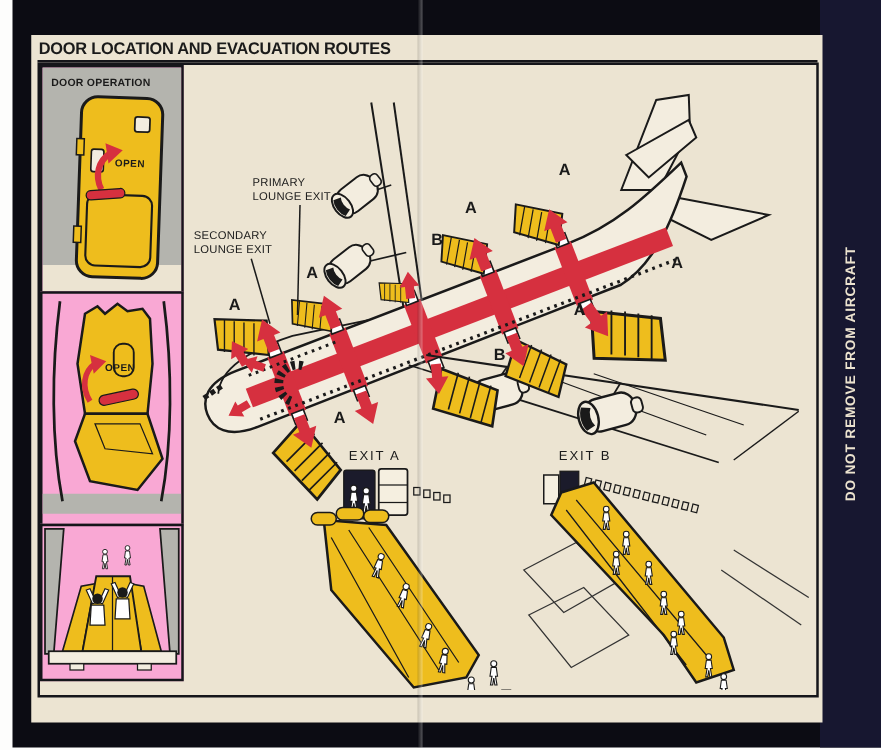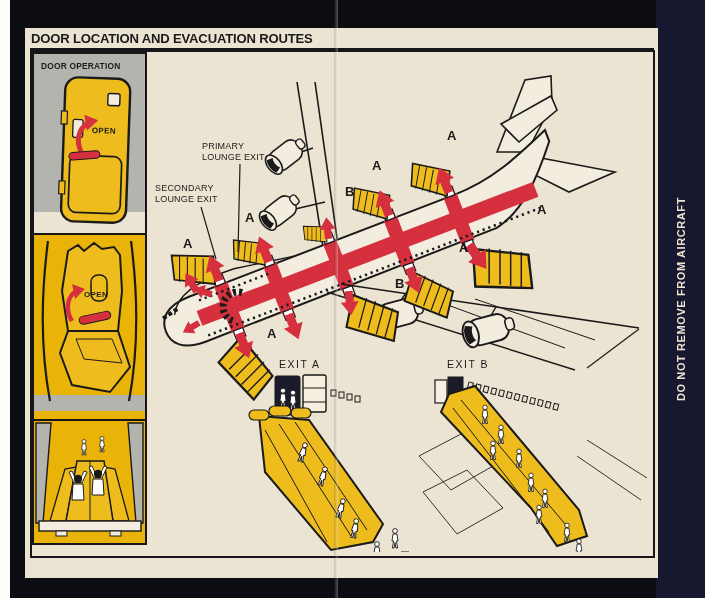--- a/index.html
+++ b/index.html
@@ -9,21 +9,21 @@
   .side-strip{position:absolute;left:656px;top:0;width:49px;height:598px;background:#171730;
               display:flex;align-items:center;justify-content:center;}
   .side-strip span{transform:rotate(-90deg);white-space:nowrap;font-weight:bold;
                    font-size:11px;letter-spacing:.6px;color:#ece3cf;}
   .card{position:absolute;left:25px;top:28px;width:633px;height:550px;background:#ece4d2;}
   .card-title{position:absolute;left:6px;top:3px;font-size:13.5px;font-weight:bold;
               letter-spacing:-.2px;transform:scaleX(.97);transform-origin:left;}
   .title-rule{position:absolute;left:5px;top:20px;width:624px;height:2px;background:#15151a;}
   .content{position:absolute;left:5px;top:22px;width:621px;height:504px;border:2px solid #15151a;}
   .sidebar{position:absolute;left:0;top:0;width:115px;}
-  .panel{position:relative;width:111px;border:2px solid #15151a;background:#eab308;}
+  .panel{position:relative;width:111px;border:2px solid #15151a;background:#f9a8d4;}
   .panel+.panel{margin-top:-2px;}
   .p1{height:179px;} .p2{height:184px;} .p3{height:122px;}
   .panel svg{display:block;}
   .main{position:absolute;left:113px;top:0;width:508px;height:500px;}
   .fold{position:absolute;left:334px;top:0;width:4px;height:598px;pointer-events:none;
         background:linear-gradient(90deg,rgba(0,0,0,.14),rgba(255,255,255,.30));}
   svg text{font-family:"Liberation Sans",sans-serif;fill:#1a1a1a;}
   .exit-letter{font-size:13px;font-weight:bold;}
   .scene-label{font-size:10.5px;letter-spacing:1.5px;}
   .callout{font-size:9px;letter-spacing:.2px;}

